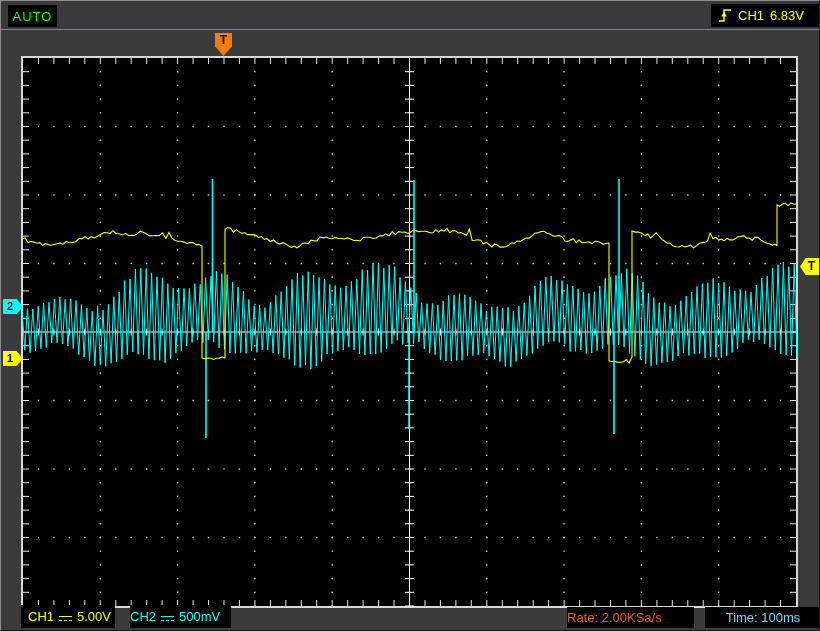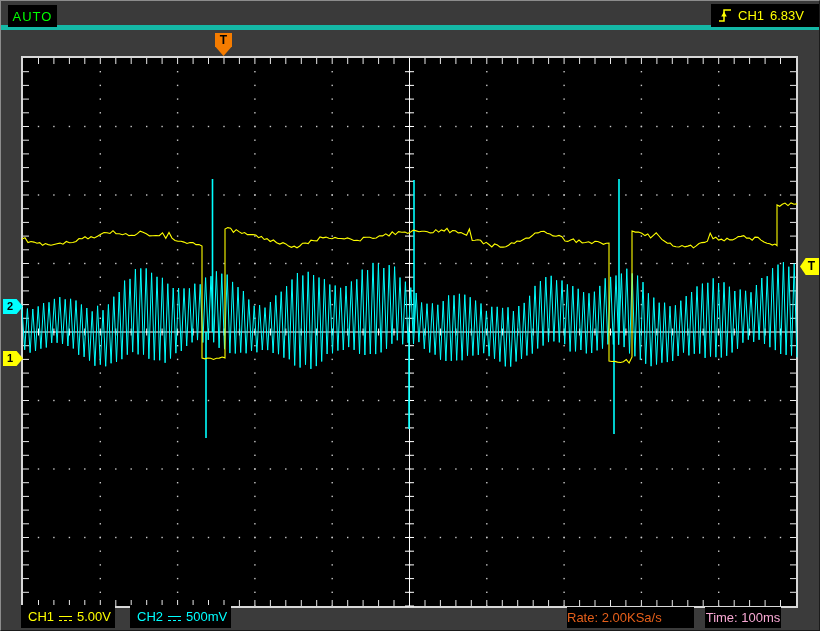--- a/index.html
+++ b/index.html
@@ -1,20 +1,20 @@
 <!DOCTYPE html>
 <html><head>
 <meta charset="utf-8">
 <style>
   html,body{margin:0;padding:0;background:#222;}
   .window{position:relative;width:820px;height:631px;background:#3b3b3b;
     border:1px solid #8c8c8c;border-right-color:#1b1b1b;border-bottom-color:#1b1b1b;
     box-sizing:border-box;overflow:hidden;font-family:"Liberation Sans",sans-serif;}
   .topbar{position:absolute;left:0;top:0;width:100%;height:29px;background:#3a3a3a;
-    border-bottom:5px solid #14b8a6;box-sizing:border-box;}
+    border-bottom:1px solid #14b8a6;box-sizing:border-box;}
   .badge{position:absolute;background:#000;display:flex;align-items:center;white-space:nowrap;}
   #auto-badge{left:7px;top:4px;width:49px;height:22px;color:#00ff00;font-size:13px;
     justify-content:center;letter-spacing:1px;}
   #trig-badge{left:710px;top:3px;width:108px;height:23px;color:#ffff00;font-size:13px;
     gap:6px;padding-left:7px;box-sizing:border-box;}
   #scope{position:absolute;left:20px;top:55px;width:777px;height:552px;background:#000;}
   .tag{position:absolute;font-weight:bold;color:#000;box-sizing:border-box;}
   #trig-pos-marker{left:214px;top:32px;width:17px;height:23px;background:#f57c00;
     clip-path:polygon(0 0,100% 0,100% 58%,50% 100%,0 58%);
     font-size:12px;text-align:center;line-height:15px;}
@@ -23,24 +23,24 @@
     font-size:12px;text-align:center;line-height:17px;padding-left:4px;}
   #ch2-zero-marker{left:2px;top:298px;width:20px;height:15px;background:#00ffff;
     clip-path:polygon(0 0,68% 0,100% 50%,68% 100%,0 100%);
     font-size:11px;text-align:center;line-height:15px;padding-right:6px;}
   #ch1-zero-marker{left:2px;top:350px;width:20px;height:15px;background:#ffff00;
     clip-path:polygon(0 0,68% 0,100% 50%,68% 100%,0 100%);
     font-size:11px;text-align:center;line-height:15px;padding-right:6px;}
   #ch1-badge{left:20px;top:604px;width:94px;height:23px;color:#ffff00;font-size:13px;
     gap:5px;padding-left:7px;box-sizing:border-box;}
   #ch2-badge{left:129px;top:604px;width:101px;height:23px;color:#00ffff;font-size:13px;
-    gap:5px;padding-left:7px;box-sizing:border-box;}
+    gap:5px;box-sizing:border-box;}
   #rate-badge{left:566px;top:606px;width:127px;height:21px;color:#e55f1a;font-size:13px;
     justify-content:flex-start;}
-  #time-badge{left:704px;top:606px;width:76px;height:21px;color:#f9a8d4;font-size:13px;
+  #time-badge{left:704px;top:606px;width:116px;height:21px;color:#7dd3fc;font-size:13px;
     justify-content:center;text-align:center;}
   .dc{display:inline-flex;flex-direction:column;width:13px;gap:3px;margin-top:3px;}
   .dc i{display:block;height:0;border-top:1px solid currentColor;}
   .dc i.dash{border-top-style:dashed;}
 </style>
 </head>
 <body>
 
 <div class="window">
 

